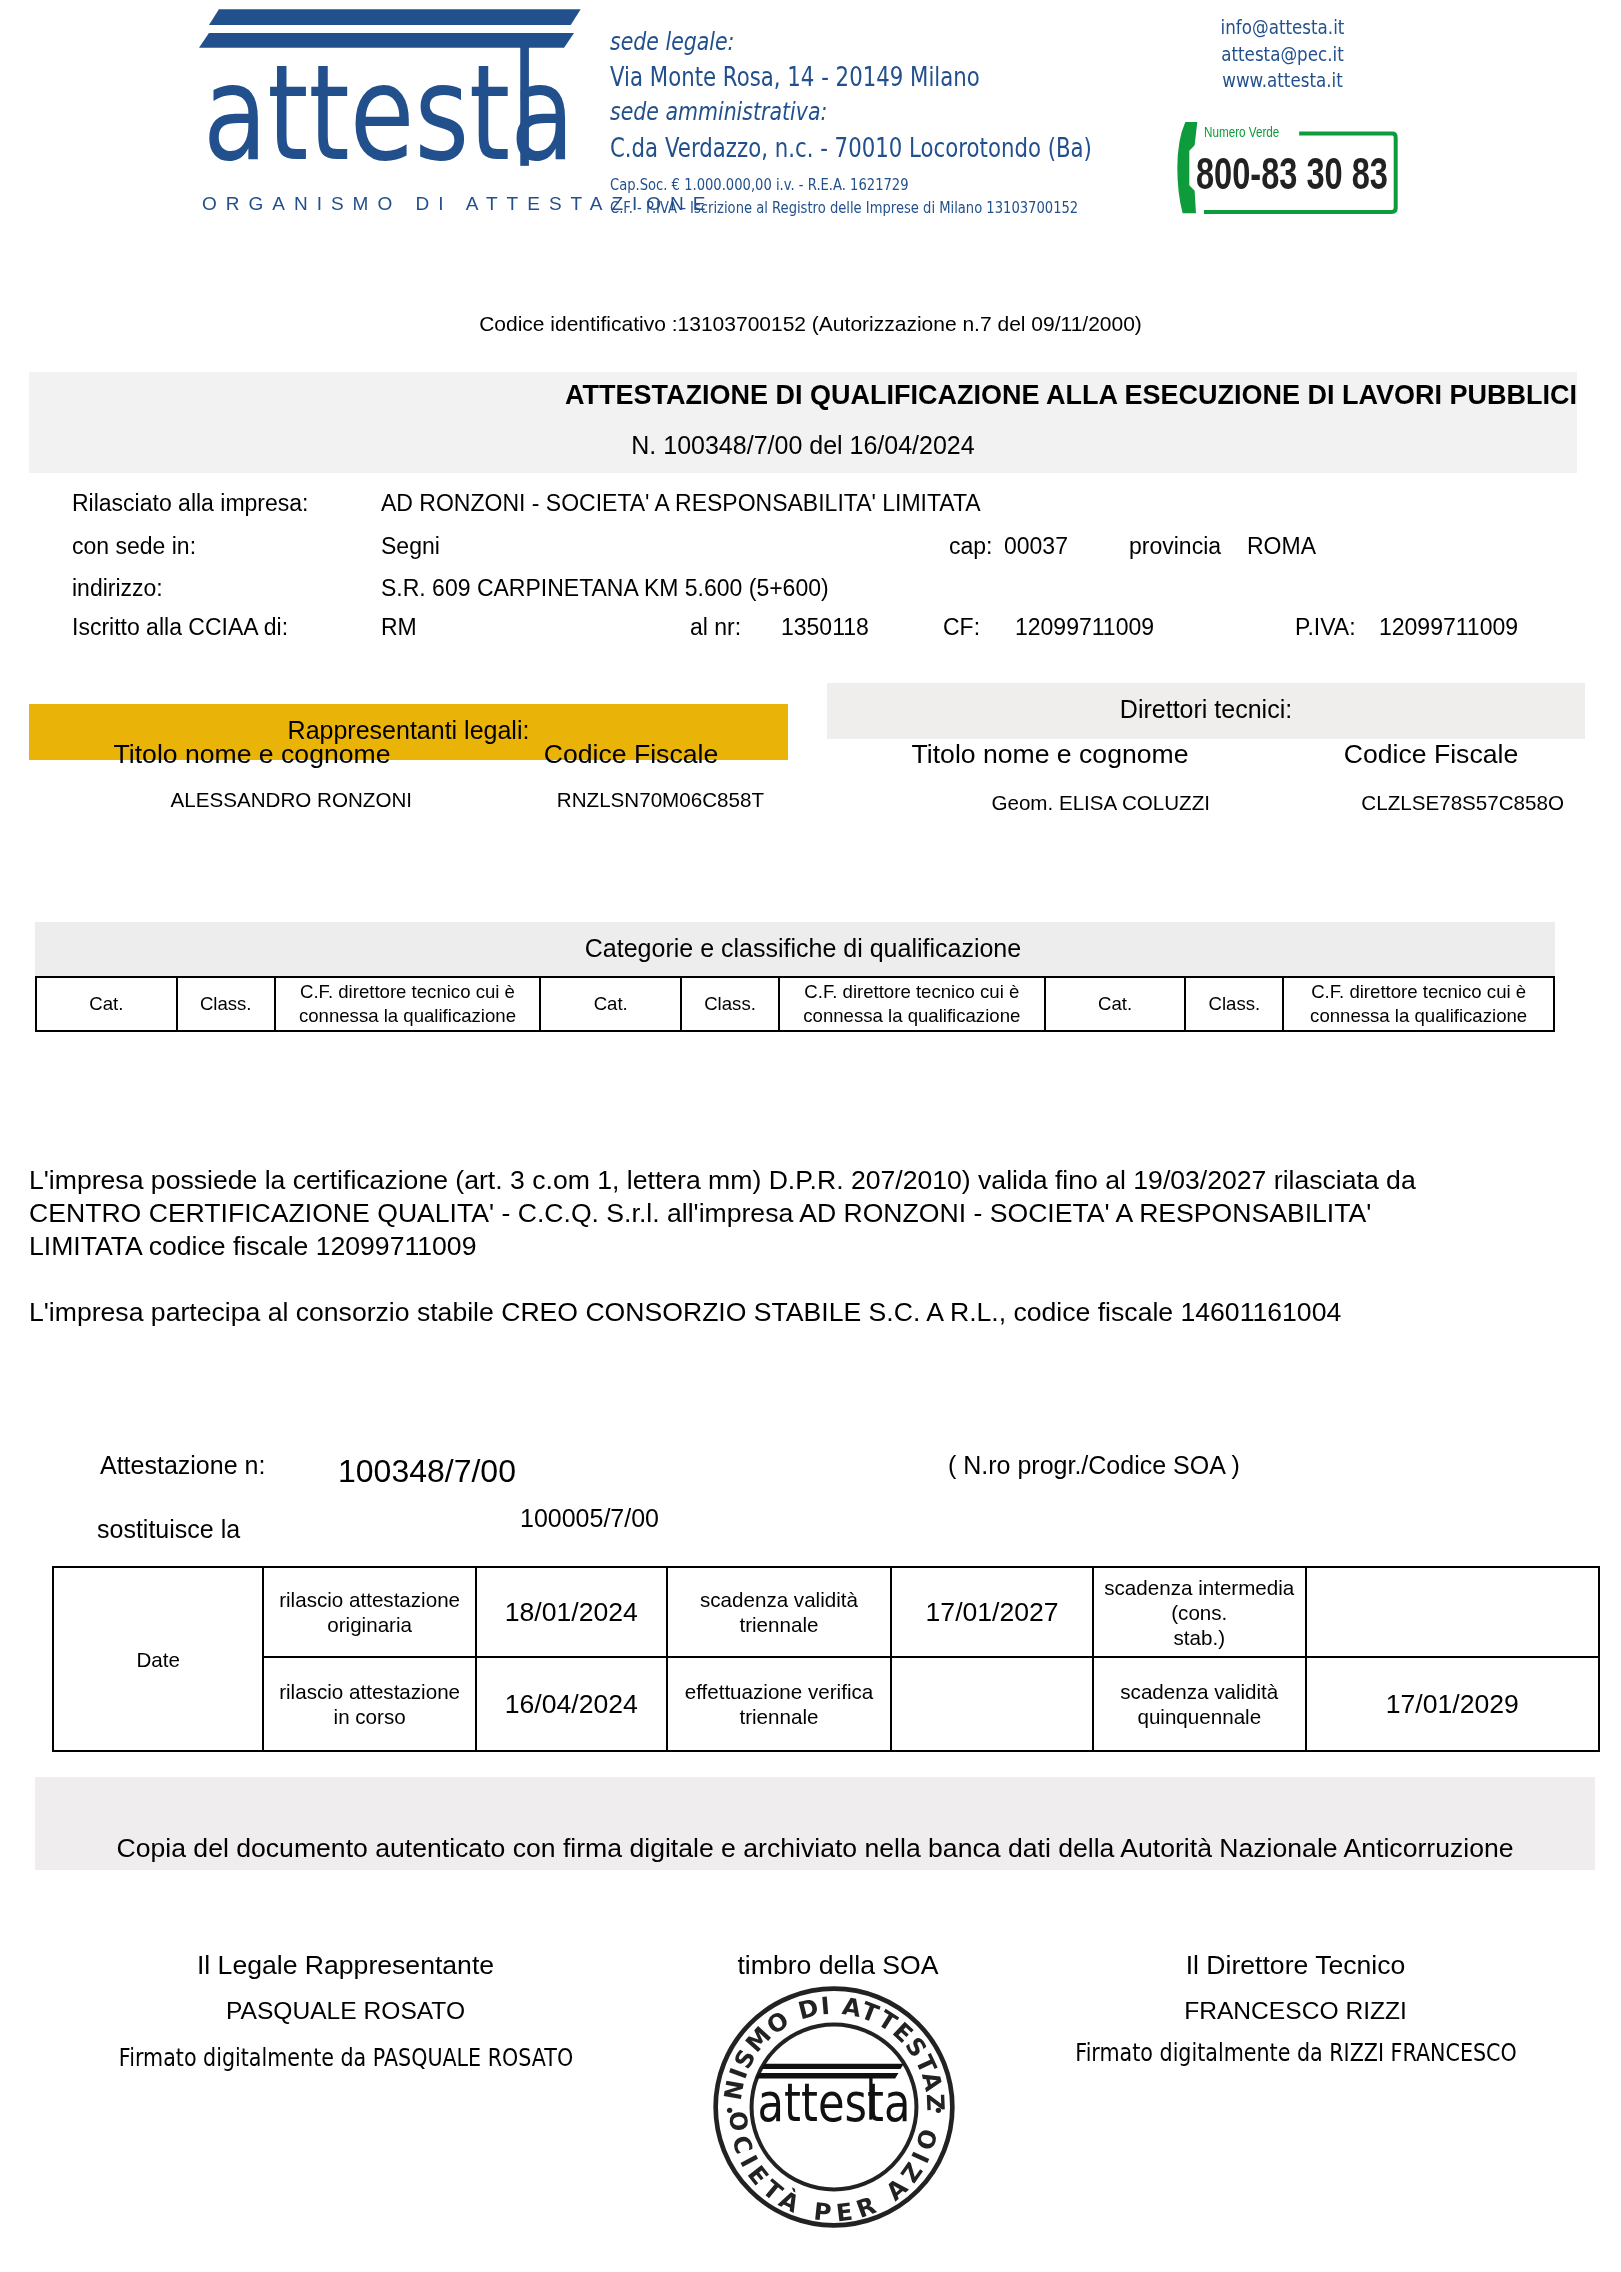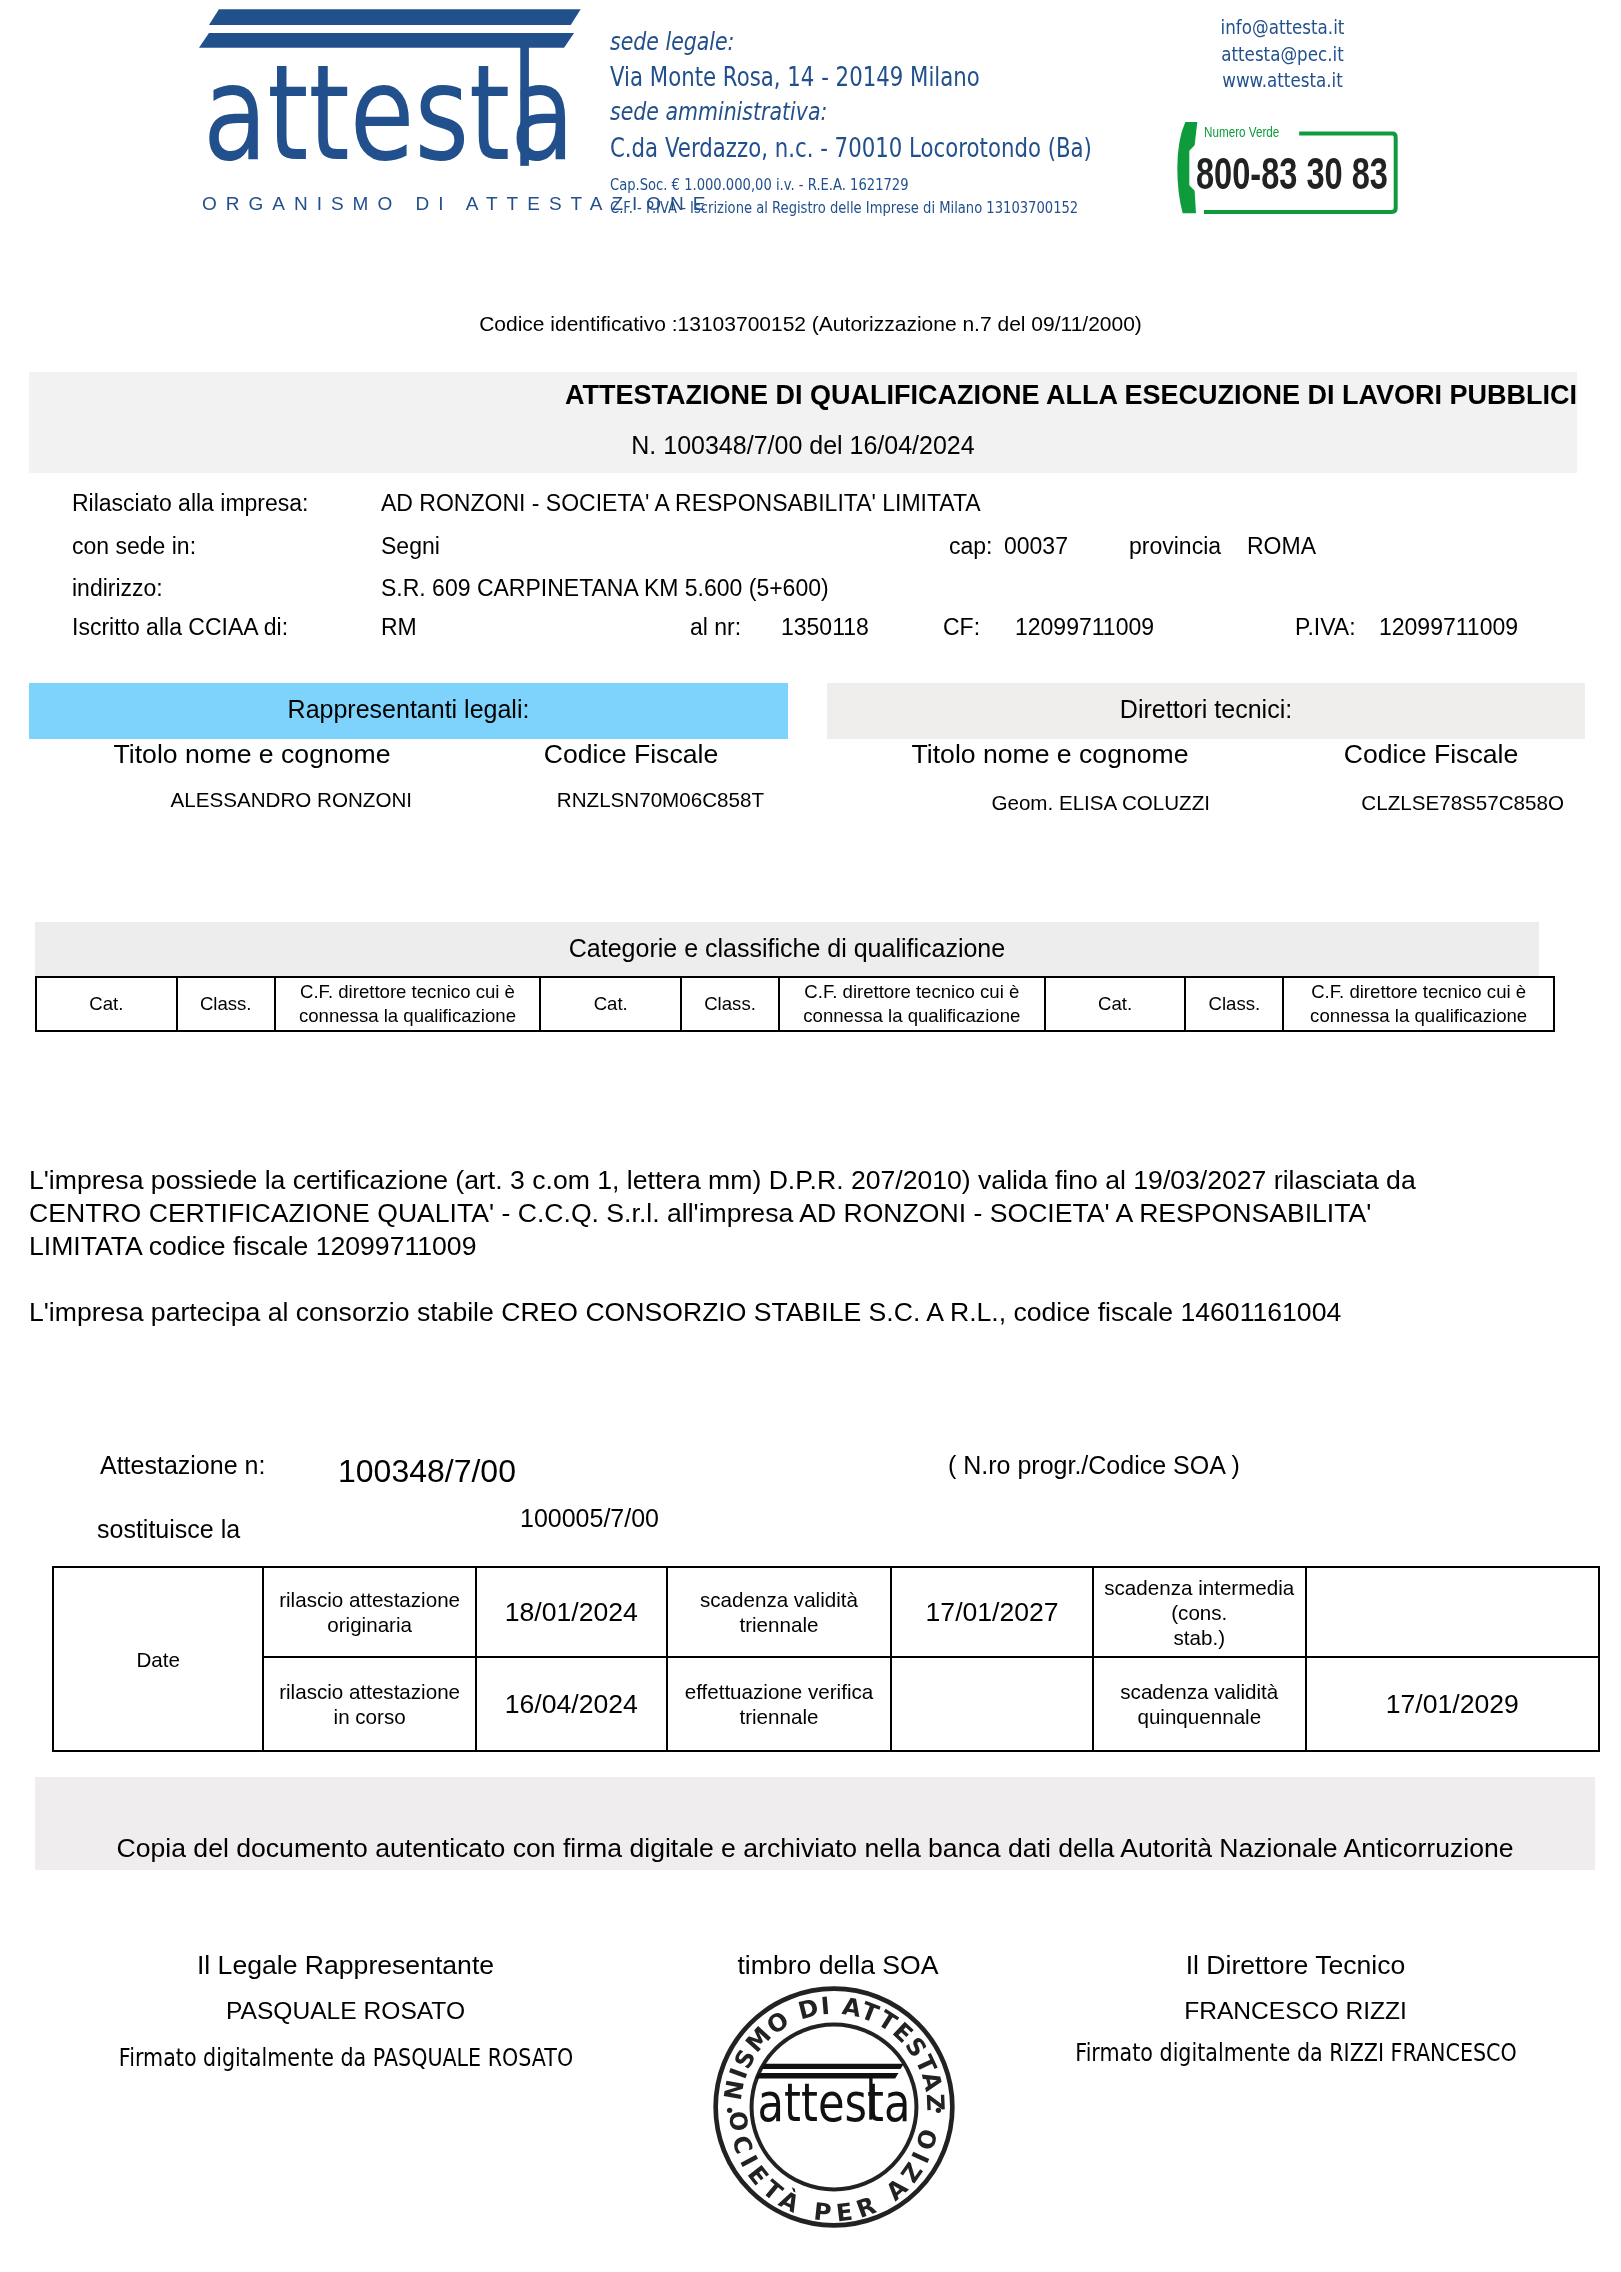--- a/index.html
+++ b/index.html
@@ -19,27 +19,27 @@
 
   .code-id { left: 0; width: 1621px; top: 312px; text-align: center; font-size: 21px; }
 
   .banner { background: #f3f2f2; }
   .title-banner { left: 29px; top: 372px; width: 1548px; height: 101px; }
   .title1 { left: 29px; width: 1548px; top: 380px; text-align: right; font-size: 27px; font-weight: bold; }
   .title2 { left: 29px; width: 1548px; top: 431px; text-align: center; font-size: 25px; }
 
   .fld { font-size: 23px; white-space: nowrap; margin-left: 43px; }
 
-  .rep-banner { left: 29px; top: 683px; width: 759px; height: 56px; background: #7dd3fc; }
+  .rep-banner { left: 29px; top: 704px; width: 759px; height: 56px; background: #eab308; }
   .dir-banner { left: 827px; top: 683px; width: 758px; height: 56px; background: #efeeed; }
   .banner-t { font-size: 25px; text-align: center; }
   .colh { font-size: 26.6px; text-align: center; white-space: nowrap; }
   .cell-sm { font-size: 20.6px; text-align: right; white-space: nowrap; }
 
-  .cat-banner { left: 35px; top: 922px; width: 1504px; height: 56px; background: #eeeded; }
+  .cat-banner { left: 35px; top: 922px; width: 1504px; height: 56px; background: #eeeded; padding-left: 16px; }
   table.grid { border-collapse: collapse; position: absolute; }
   table.grid td { border: 2.7px solid #000; text-align: center; vertical-align: middle; padding: 0; }
   table.cat td.h { font-size: 18.6px; line-height: 24px; }
   table.cat td.v { font-size: 24px; }
   table.cat td.l { text-align: left; padding-left: 4px; }
 
   .para { left: 29px; width: 1528px; font-size: 26.6px; line-height: 33px; }
 
   table.dates td { font-size: 20.6px; line-height: 25px; }
   table.dates td.big { font-size: 26.6px; }

